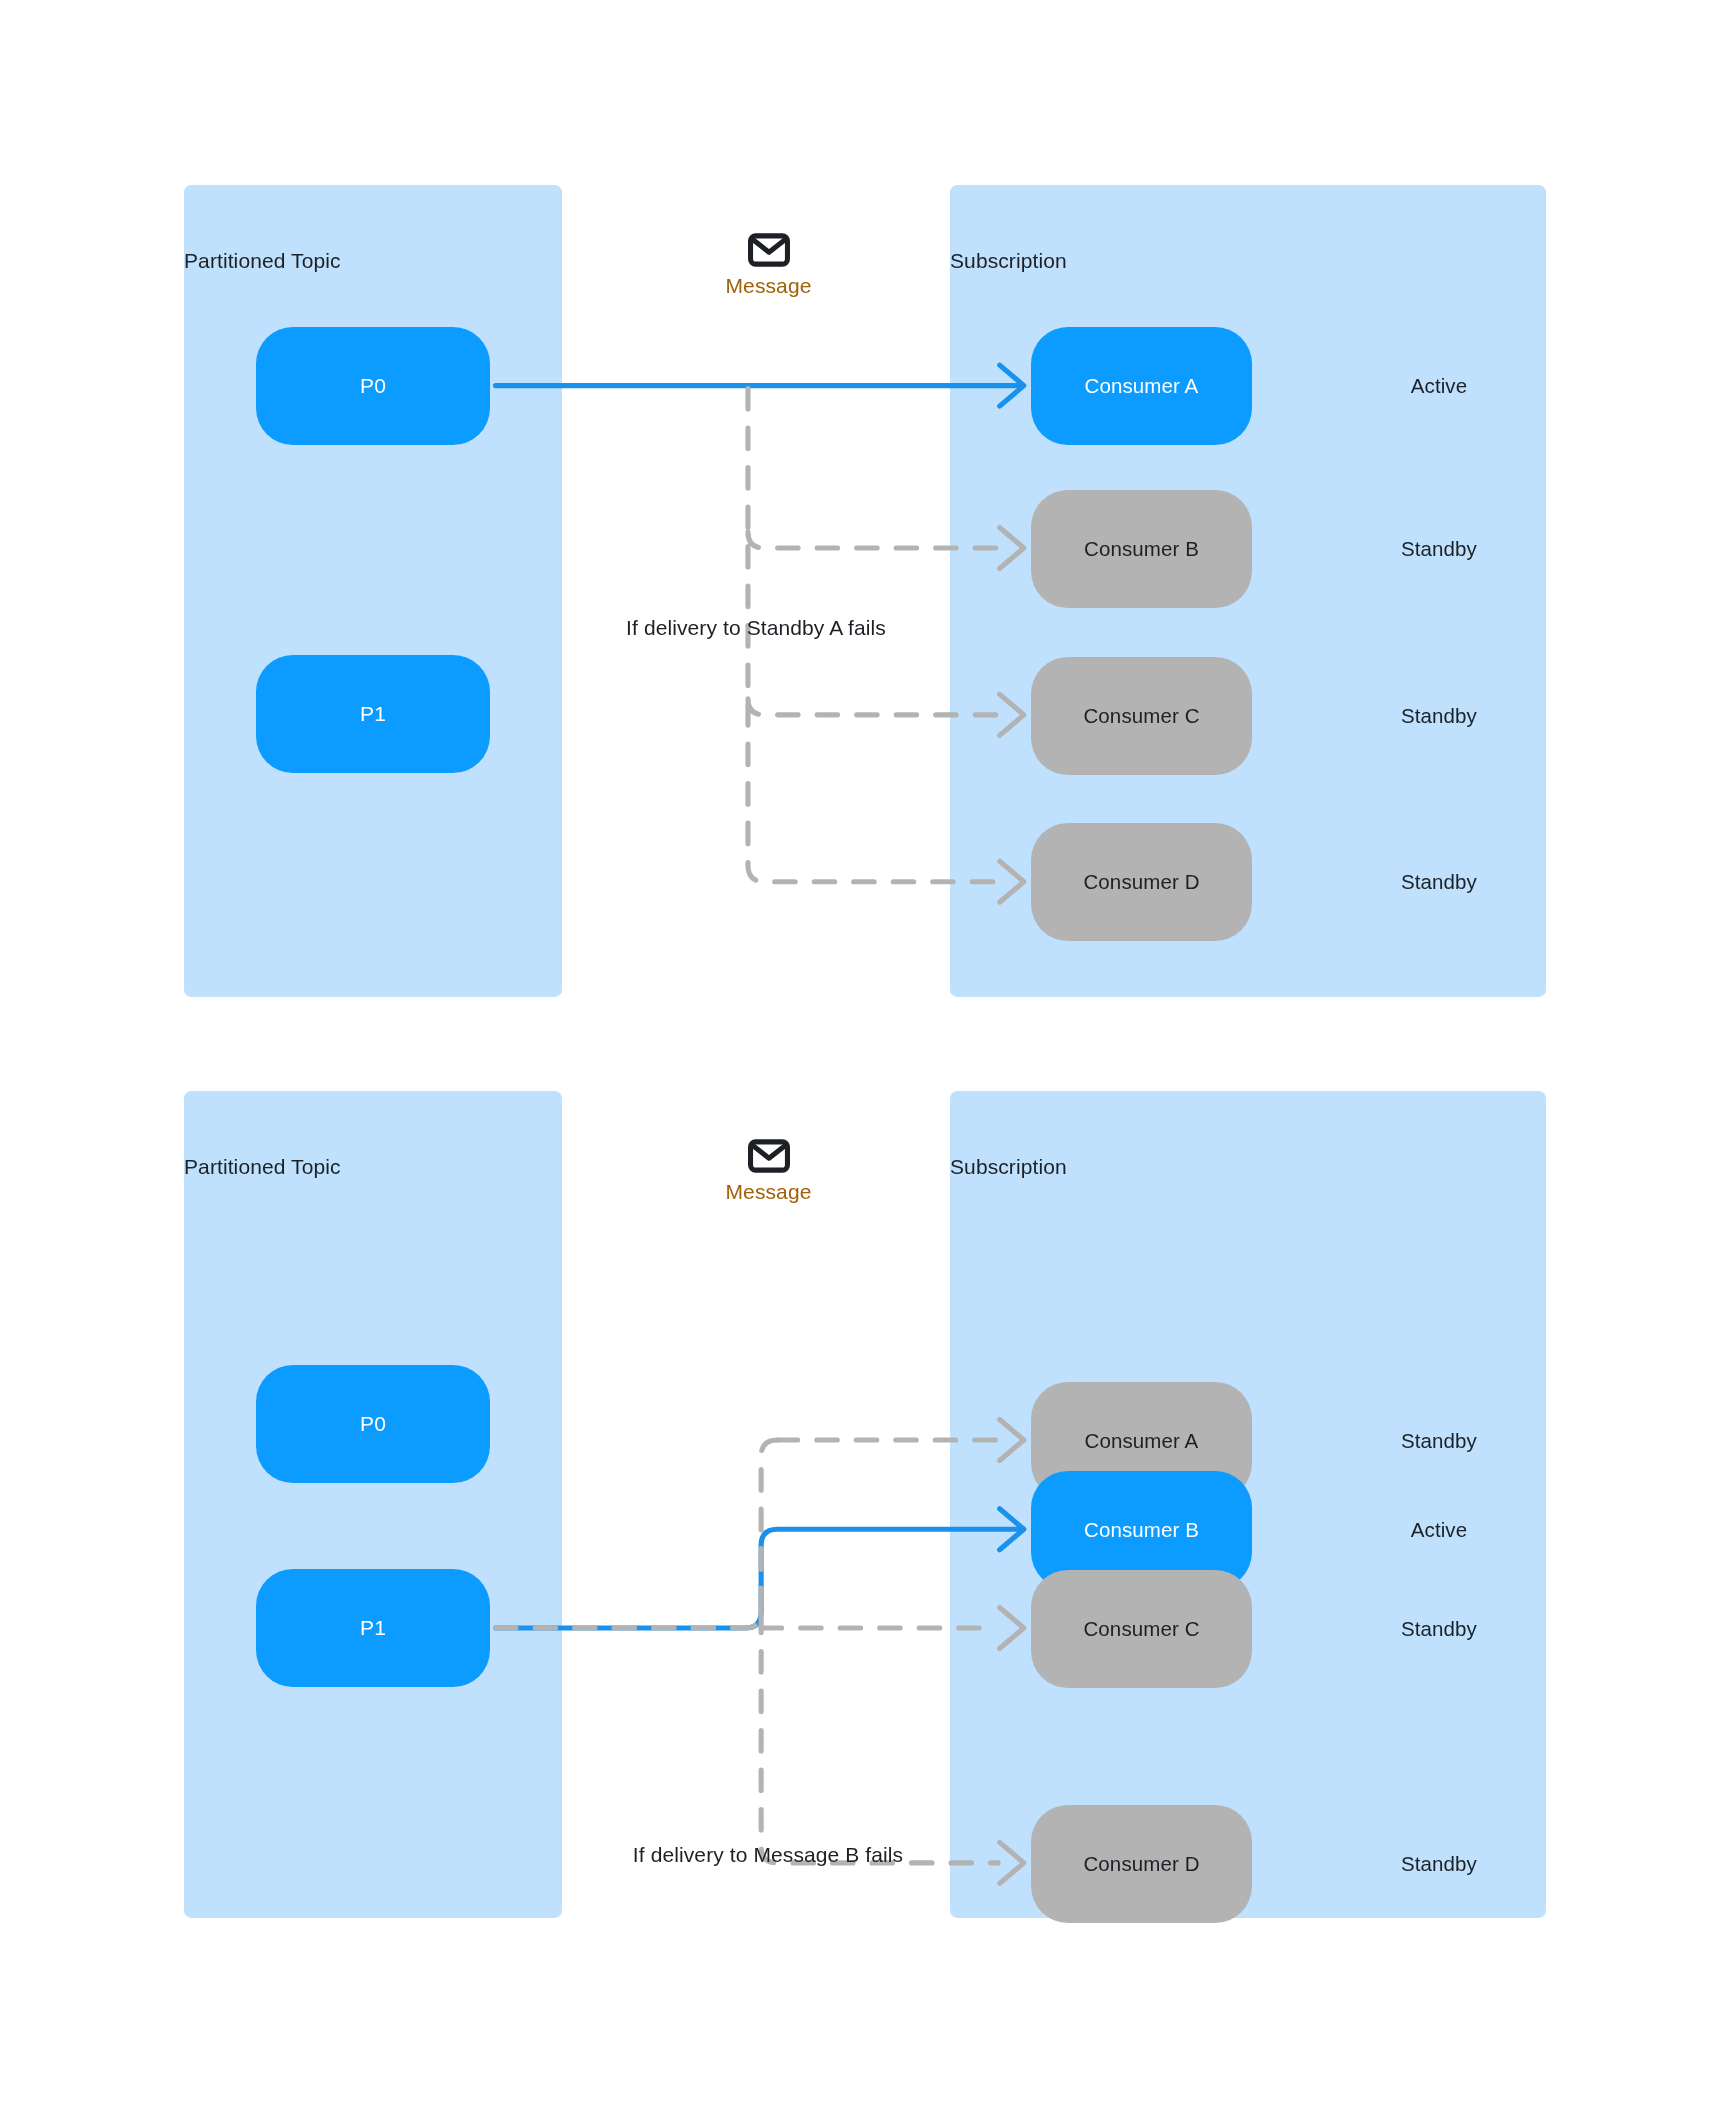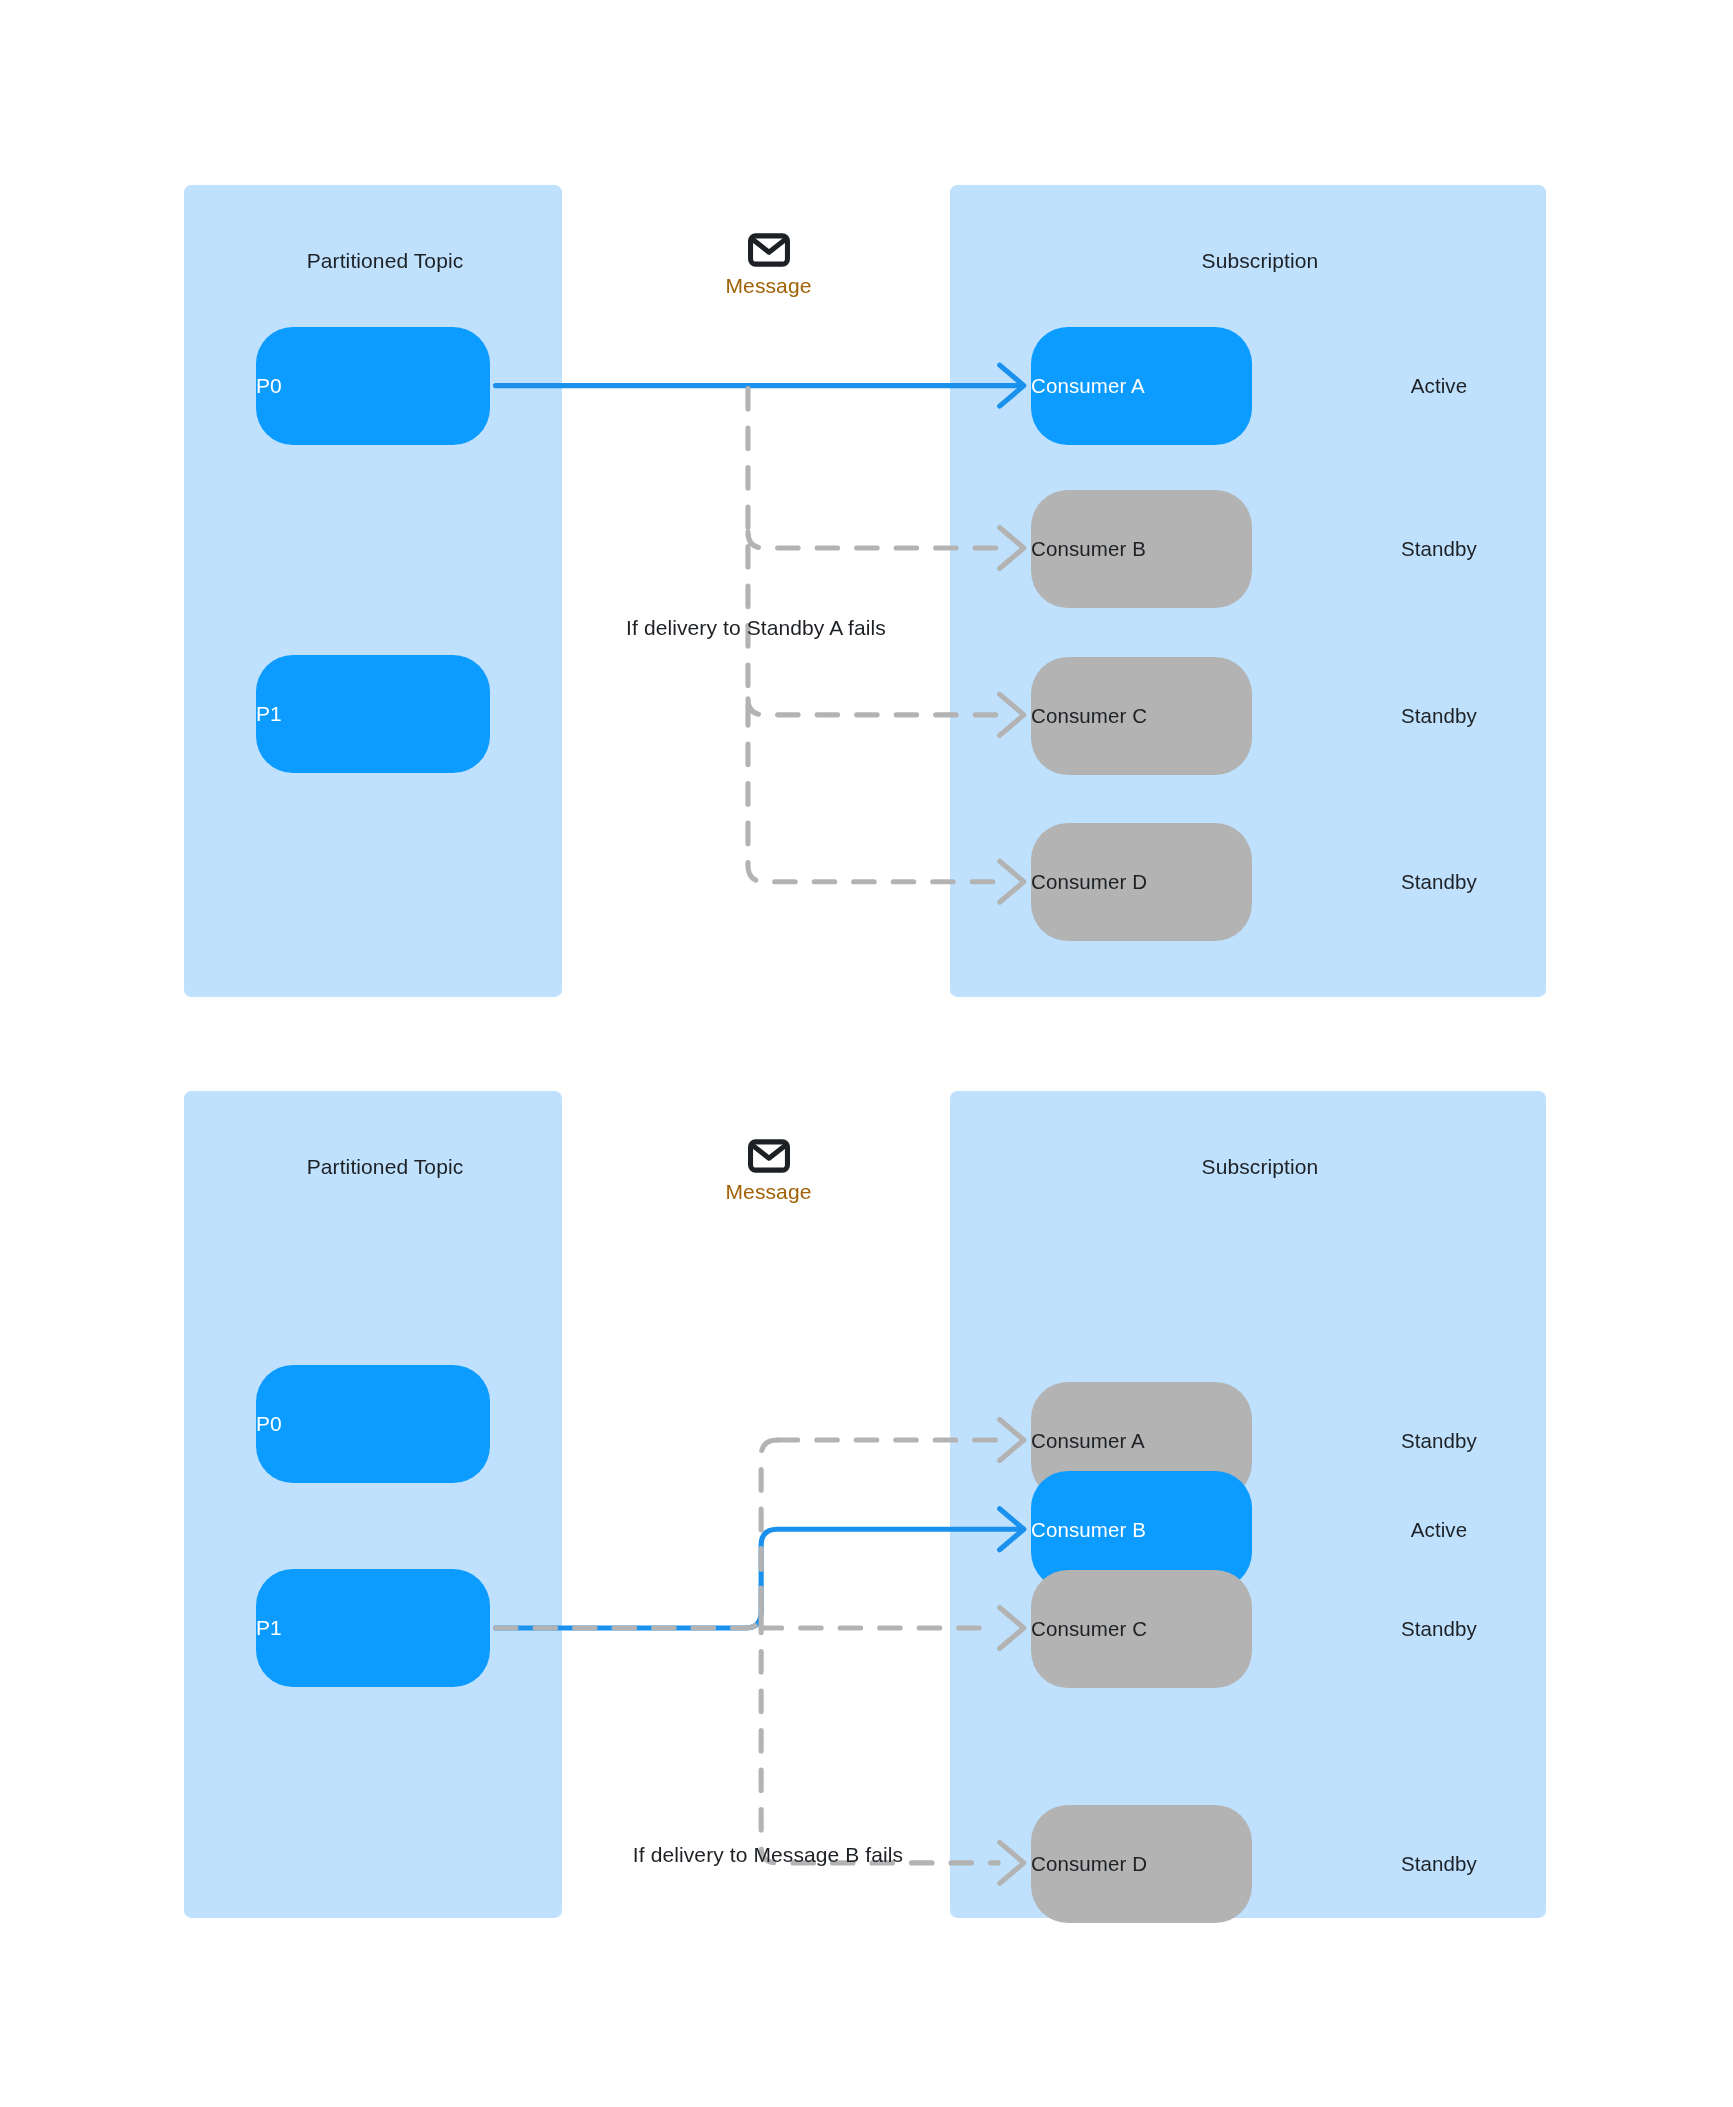--- a/index.html
+++ b/index.html
@@ -35,36 +35,35 @@
     position: absolute;
     background: #bfe1fd;
     border-radius: 7.3px;
   }
   .panel-left  { left: 184px;  width: 378px; }
   .panel-right { left: 950px; width: 596px; }
 
   .panel-title {
     position: absolute;
     width: 100%;
-    text-align: center;
+    text-align: left;
     font-size: 21px;
     color: #1d2125;
     letter-spacing: 0.1px;
     white-space: nowrap;
-    margin-left: 12px;
   }
 
   
   .node {
     position: absolute;
     height: 118px;
     border-radius: 37px;
     display: flex;
     align-items: center;
-    justify-content: flex-start;
+    justify-content: center;
     font-size: 21px;
     letter-spacing: 0.1px;
     box-sizing: border-box;
   }
   .node.partition {
     left: 256px;
     width: 234px;
     background: #0c9bff;
     color: #ffffff;
   }

